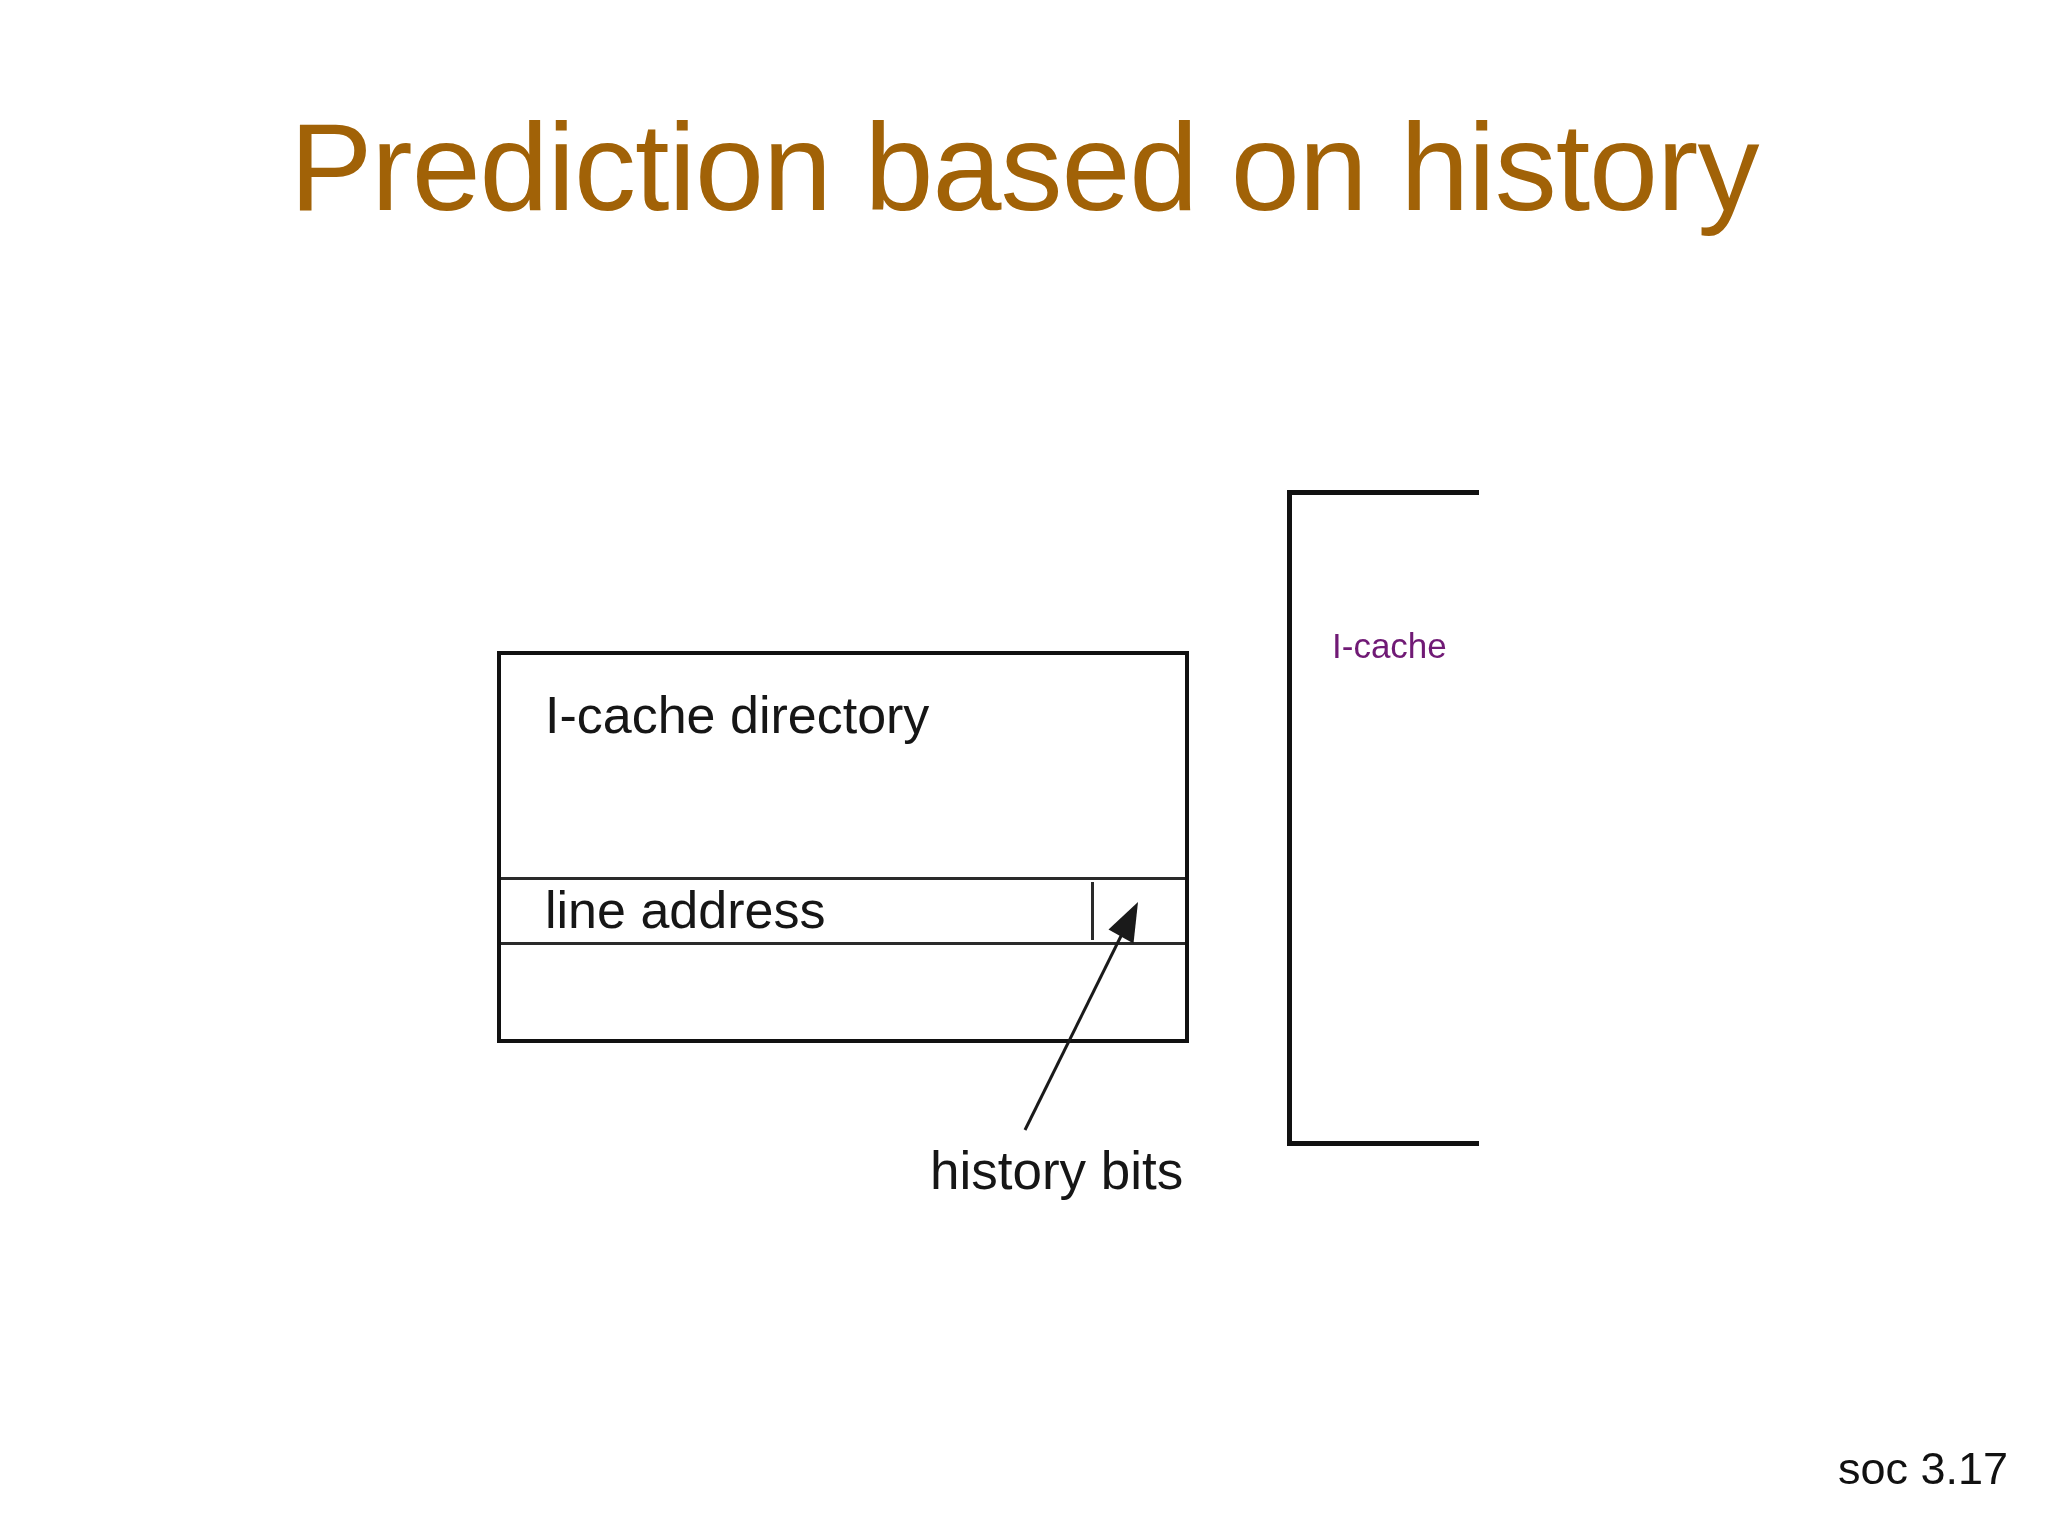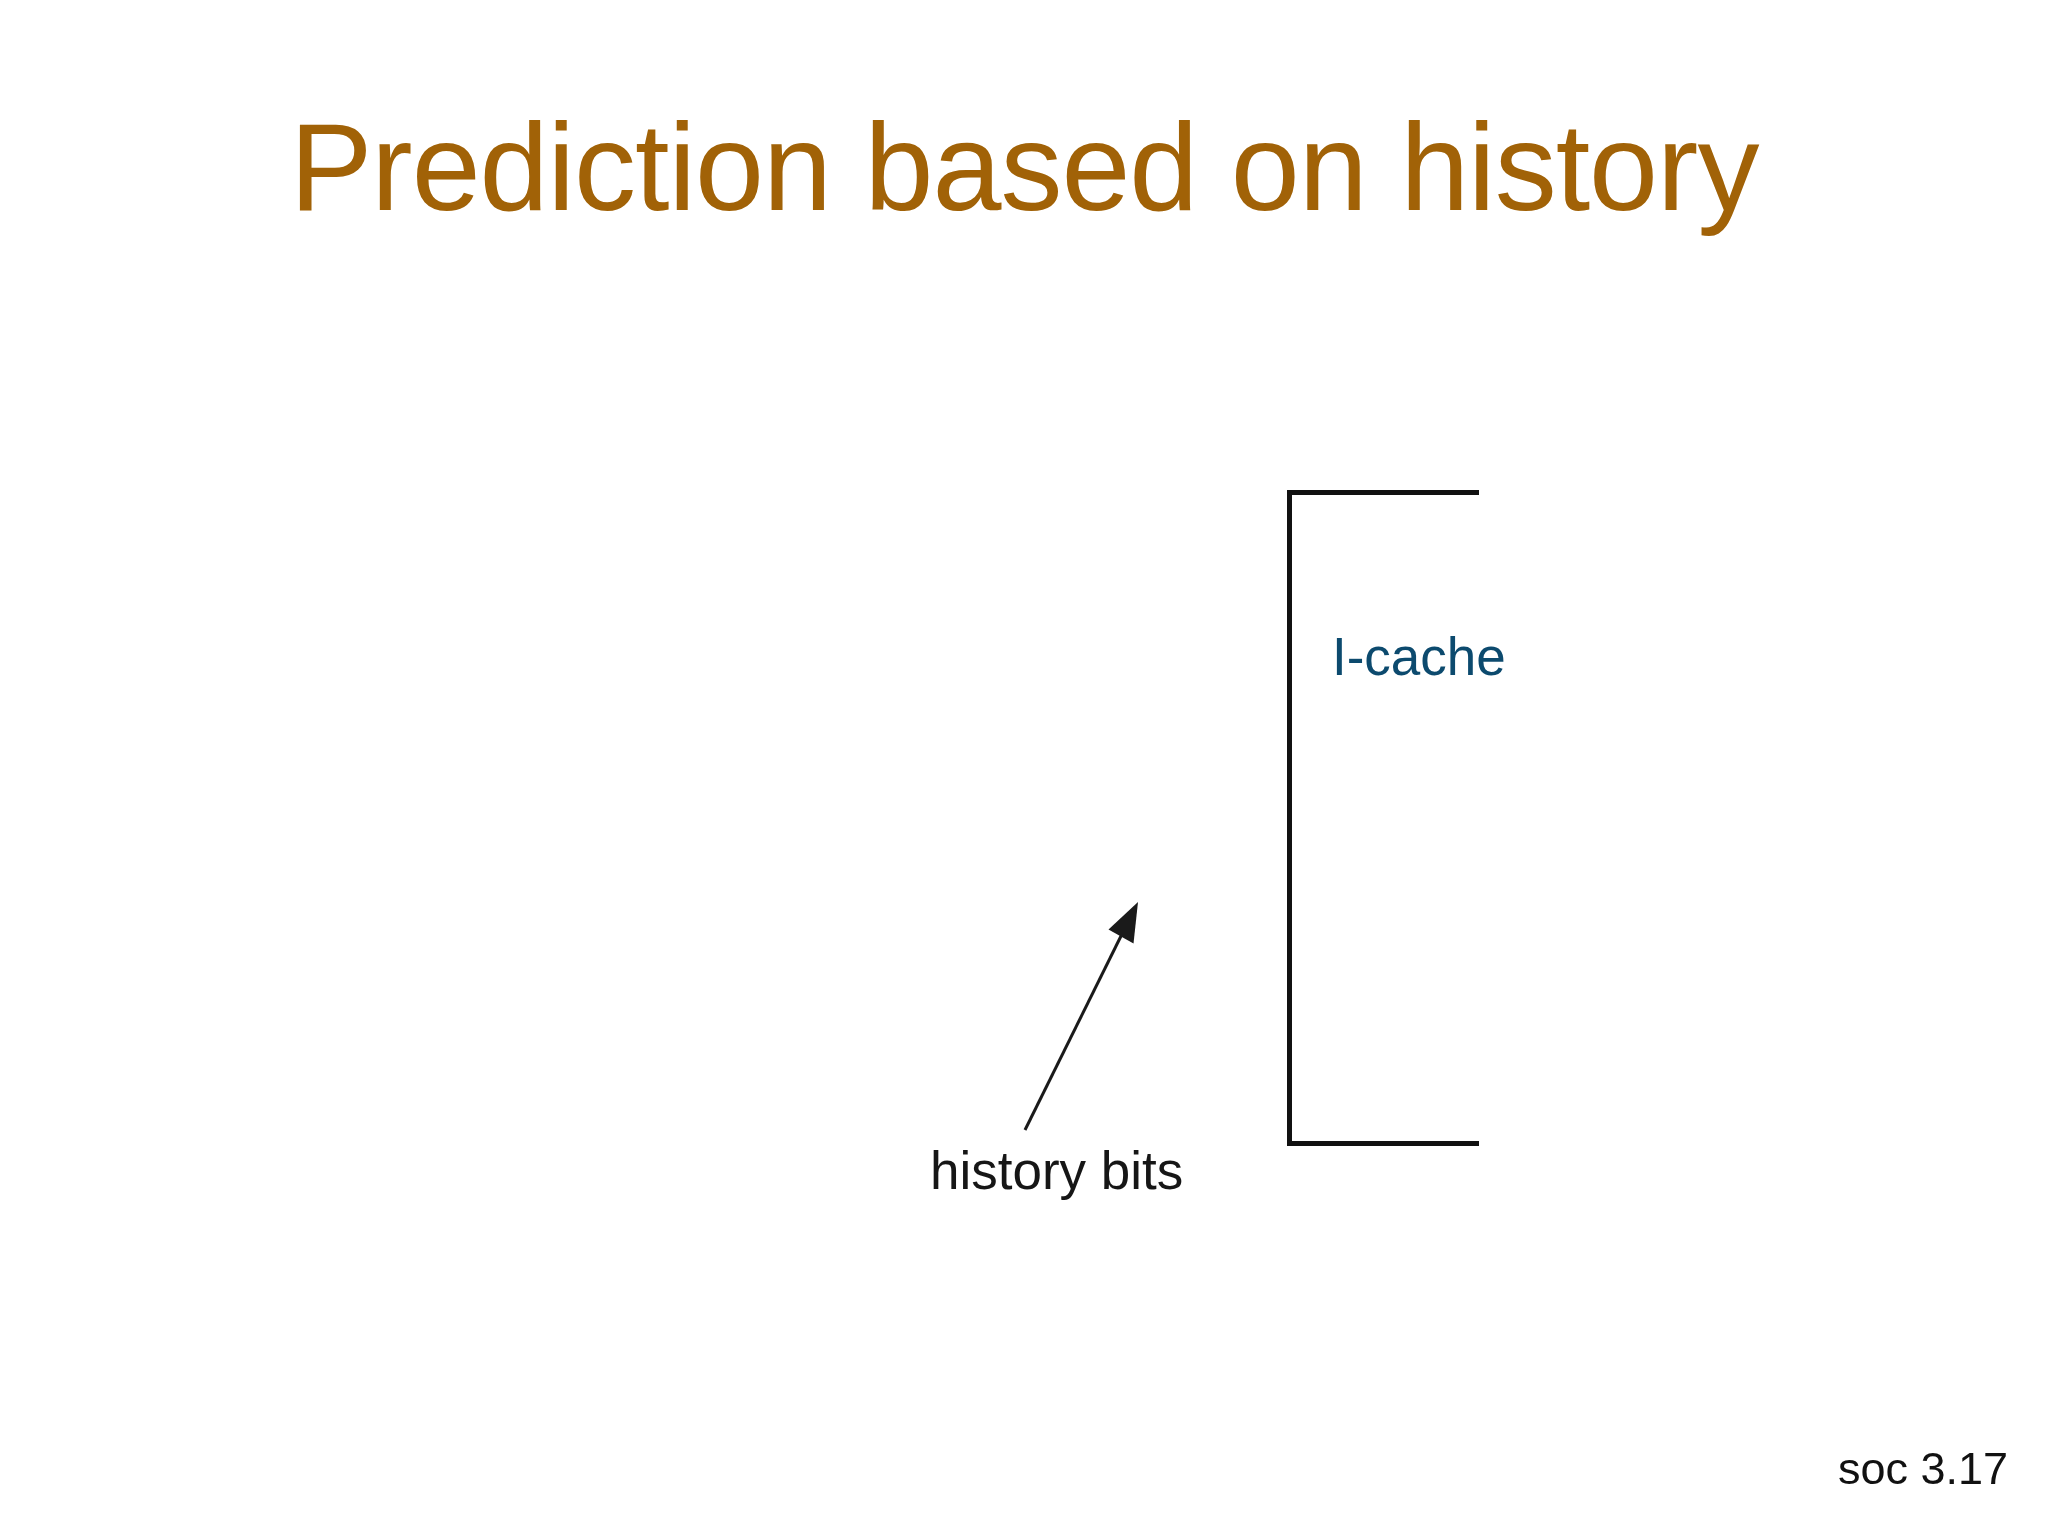--- a/index.html
+++ b/index.html
@@ -109,42 +109,49 @@
     border-left: 5px solid #111111;
     border-top: 5px solid #111111;
     border-bottom: 5px solid #111111;
     box-sizing: border-box;
     background: transparent;
   }
   .icache-label {
     position: absolute;
     left: 1332px;
     top: 626px;
-    font-size: 53px;
-    color: #0c4a6e;
+    font-size: 35px;
+    color: #701a75;
     white-space: nowrap;
   }
 
   
   .footer {
     position: absolute;
     right: 40px;
     top: 1443px;
     font-size: 45px;
     color: #111111;
     white-space: nowrap;
   }
 </style>
 </head>
 <body>
 
 <div class="slide">
 
   <div class="title">Prediction based on history</div>
 
+  <div class="dirbox">
+    <div class="dirbox-label">I-cache directory</div>
+    <div class="band">
+      <span class="band-label">line address</span>
+      <div class="band-divider"></div>
+    </div>
+  </div>
 
   <svg class="arrow-svg" viewBox="0 0 2048 1536" xmlns="http://www.w3.org/2000/svg">
     <line x1="1025" y1="1130" x2="1122" y2="934" stroke="#1a1a1a" stroke-width="3"></line>
     <polygon points="1138,902 1133.5,943.5 1108.5,929.5" fill="#1a1a1a"></polygon>
   </svg>
 
   <div class="history-label">history bits</div>
 
   <div class="bracket"></div>
 

